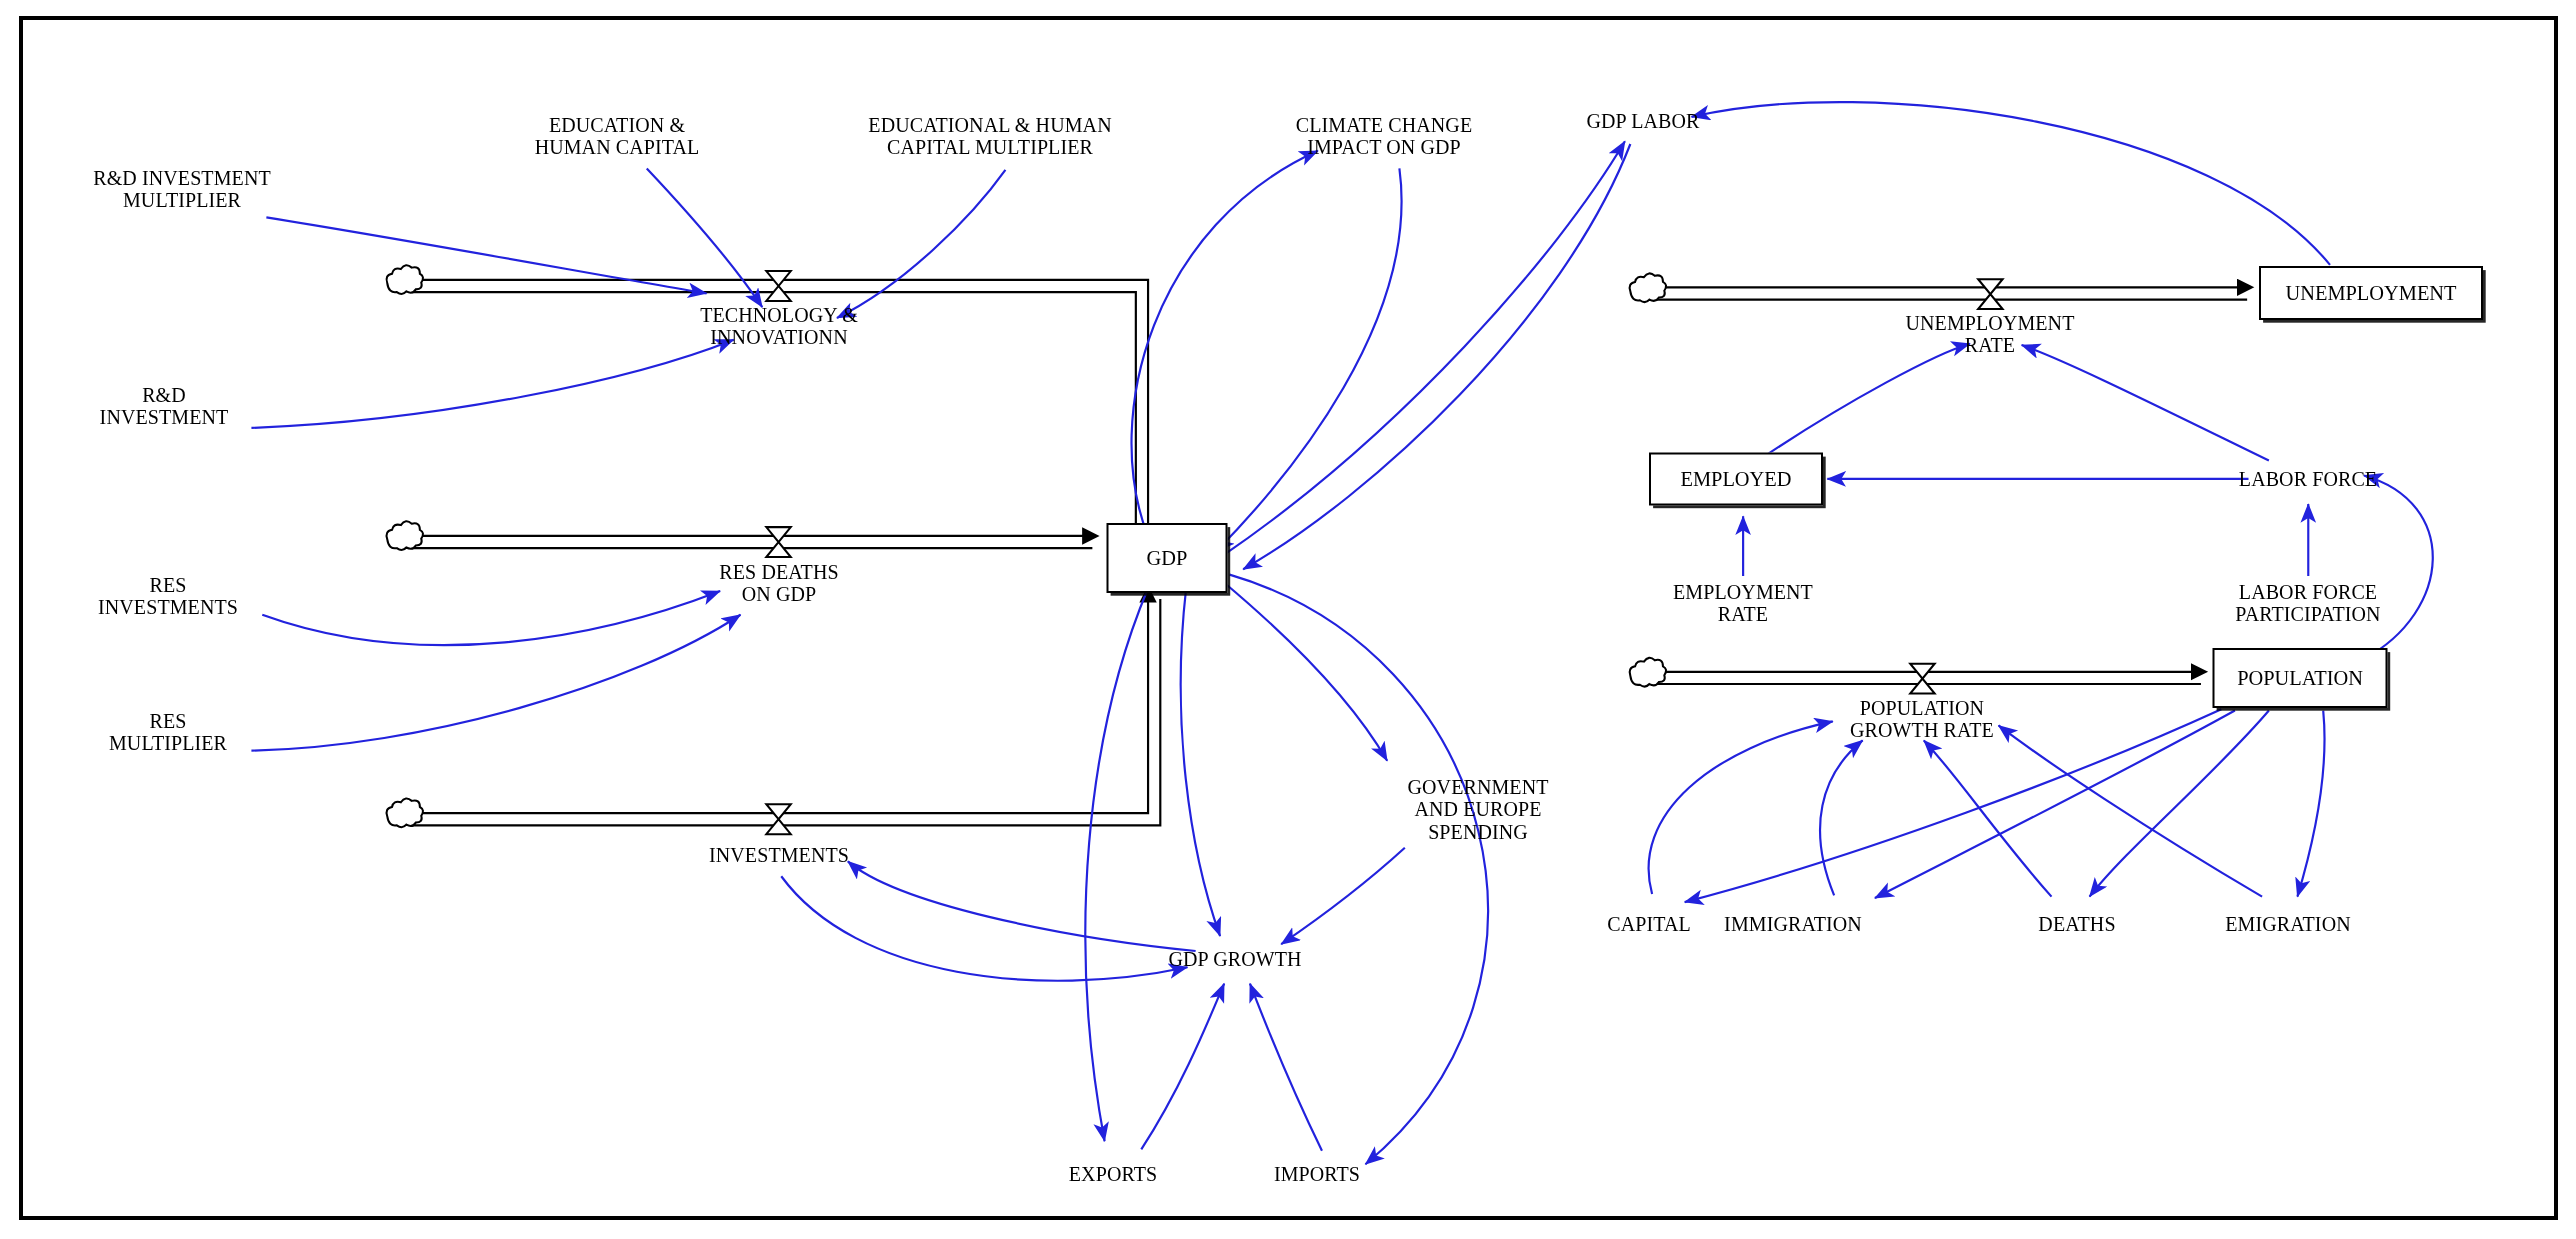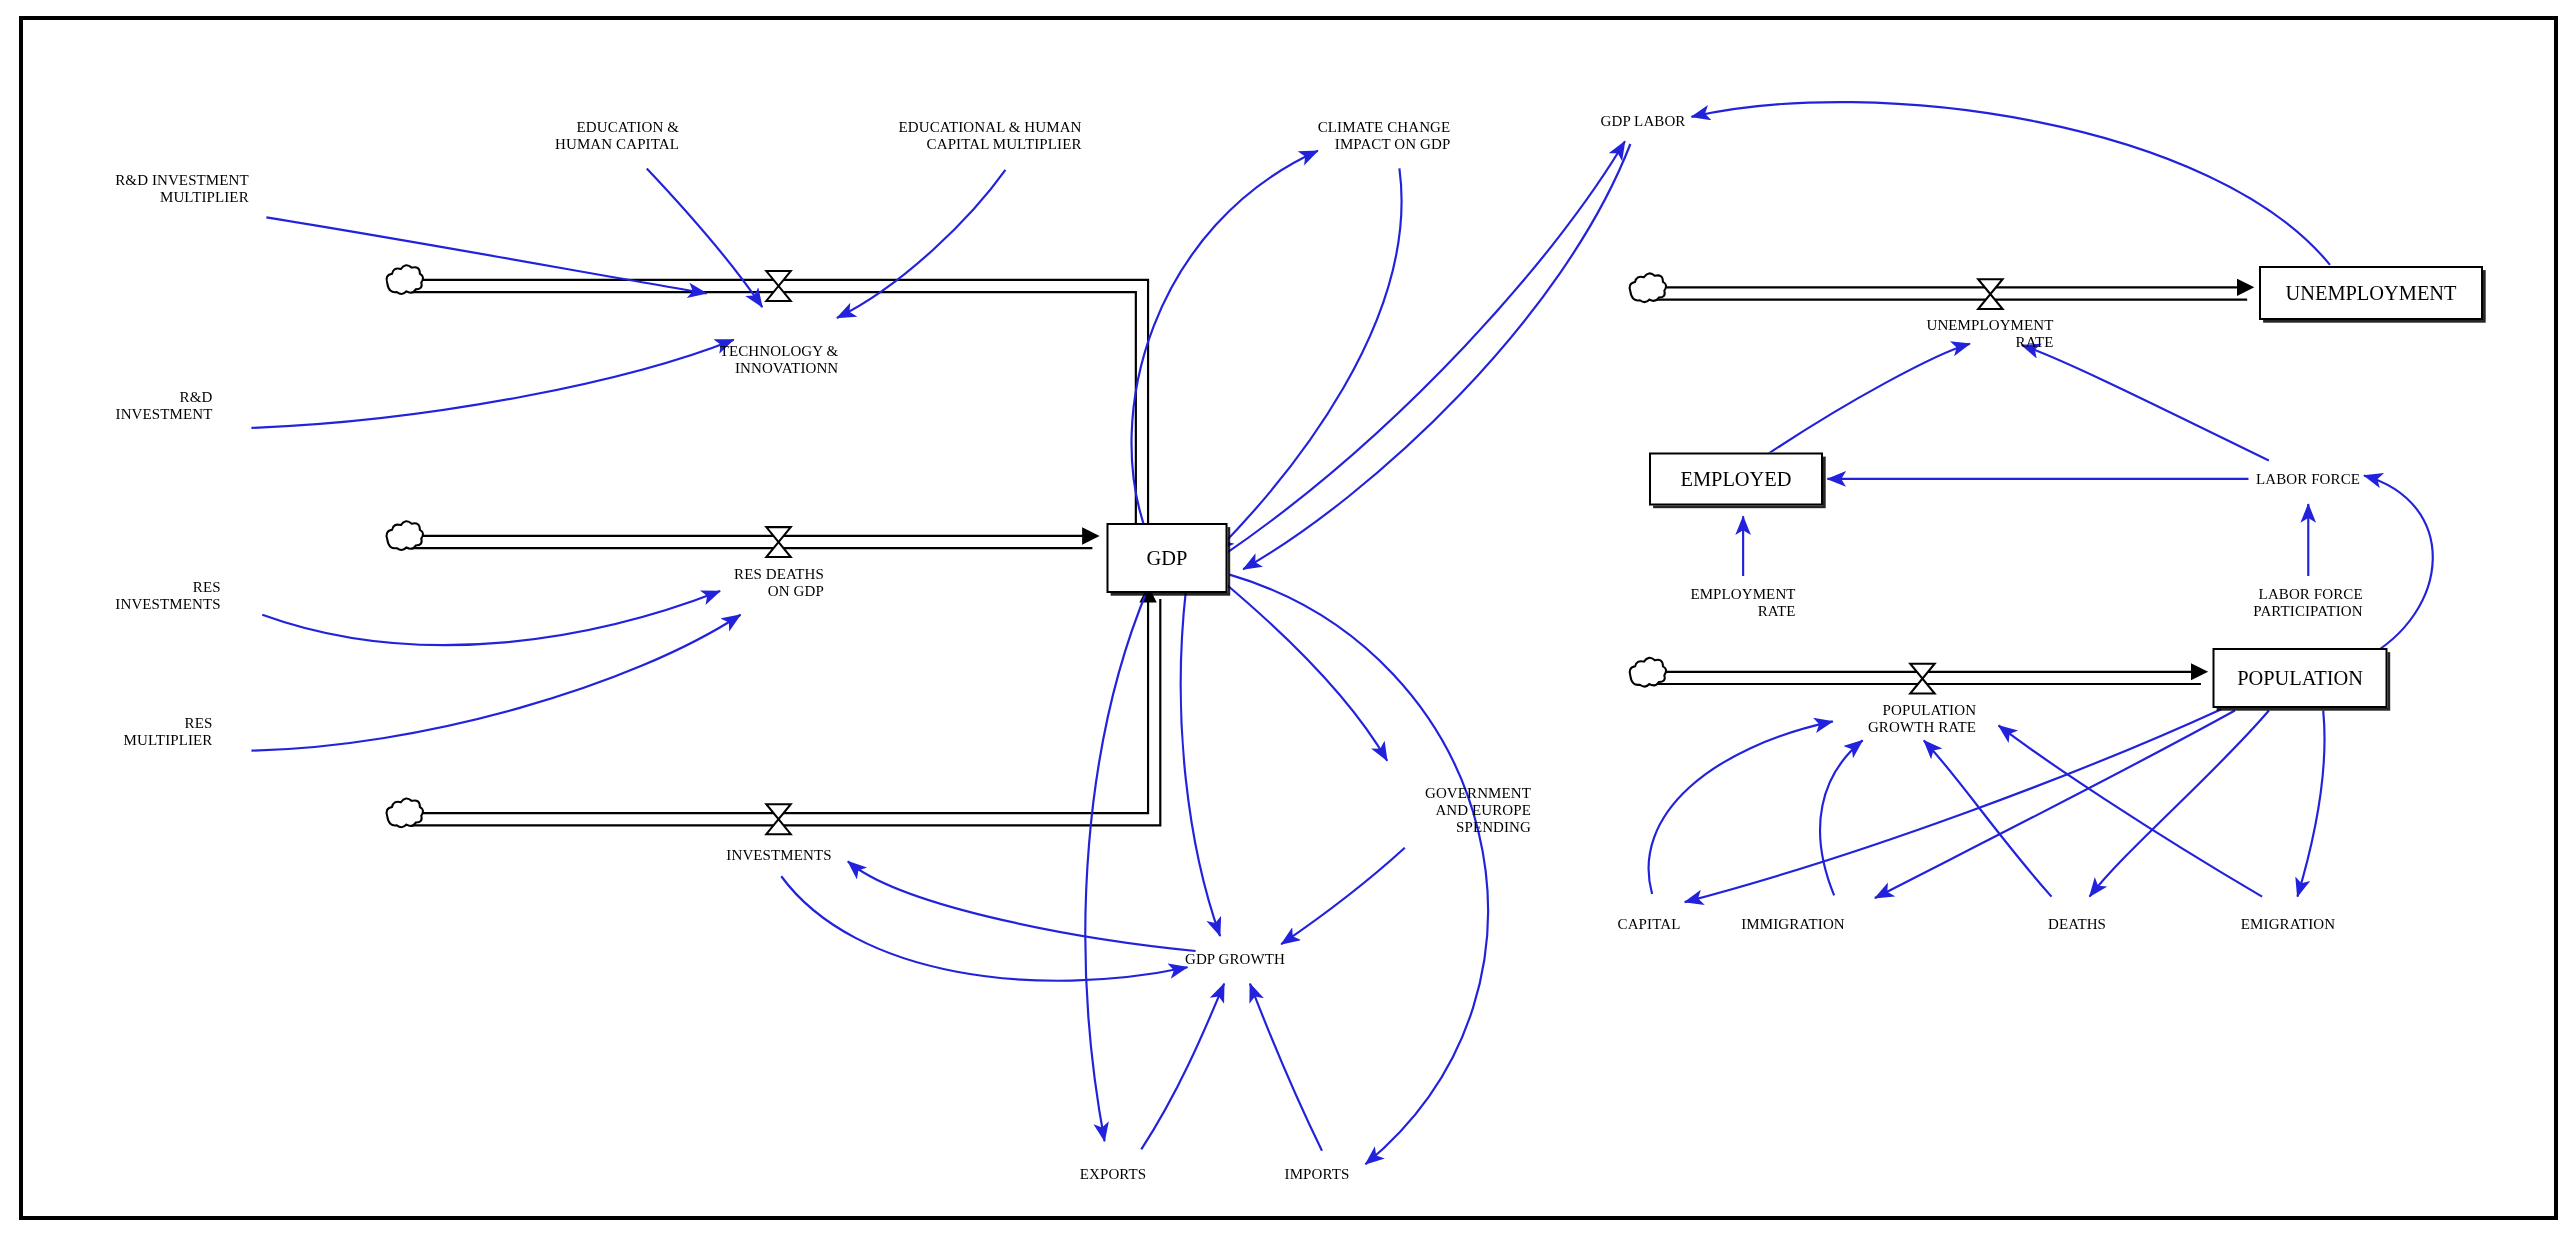--- a/index.html
+++ b/index.html
@@ -1,21 +1,21 @@
 <!DOCTYPE html>
 <html style="font-size:11px"><head>
 <meta charset="utf-8">
 <style>
   html,body{margin:0;padding:0;background:#ffffff;}
   body{width:2576px;height:1239px;font-family:"Liberation Serif",serif;}
   #canvas{position:relative;width:2576px;height:1239px;overflow:hidden;background:#fff;}
   #frame{position:absolute;left:19px;top:16.3px;width:2539px;height:1204px;border:4.8px solid #000;box-sizing:border-box;background:#fff;}
   svg.layer{position:absolute;left:0;top:0;width:2576px;height:1239px;overflow:visible;pointer-events:none;}
-  .node{position:absolute;text-align:right;color:#000;line-height:1.12;white-space:pre;
-        font-family:"Liberation Serif",serif;font-size:15px;letter-spacing:0.1px;
+  .node{position:absolute;text-align:center;color:#000;line-height:1.12;white-space:pre;
+        font-family:"Liberation Serif",serif;font-size:20px;letter-spacing:0.1px;
         transform:translate(-50%,-50%);}
   .stock{position:absolute;background:#fff;border:2.7px solid #000;box-sizing:border-box;
          display:flex;align-items:center;justify-content:center;color:#000;
          font-family:"Liberation Serif",serif;font-size:20.4px;transform:translate(-50%,-50%);
          box-shadow:3.4px 3.4px 0 -0.7px rgba(0,0,0,.85);}
   .aux{cursor:default;}
 </style>
 </head>
 <body>
 
@@ -138,21 +138,21 @@
   <div class="stock" style="left:2371px;top:293px;width:224px;height:54px;">
     <span>UNEMPLOYMENT</span>
   </div>
   <div class="stock" style="left:1736px;top:479px;width:174px;height:53px;">
     <span>EMPLOYED</span>
   </div>
   <div class="stock" style="left:2300px;top:678px;width:175px;height:60px;">
     <span>POPULATION</span>
   </div>
 
-  <div class="node" style="left:779px;top:326px;margin-top:34px;">TECHNOLOGY &amp;
+  <div class="node" style="left:779px;top:326px;">TECHNOLOGY &amp;
 INNOVATIONN</div>
   <div class="node" style="left:779px;top:583px;">RES DEATHS
 ON GDP</div>
   <div class="node" style="left:779px;top:855px;">INVESTMENTS</div>
   <div class="node" style="left:1990px;top:334px;">UNEMPLOYMENT
 RATE</div>
   <div class="node" style="left:1922px;top:719px;">POPULATION
 GROWTH RATE</div>
 
   <div class="node aux" style="left:182px;top:189px;">R&amp;D INVESTMENT

